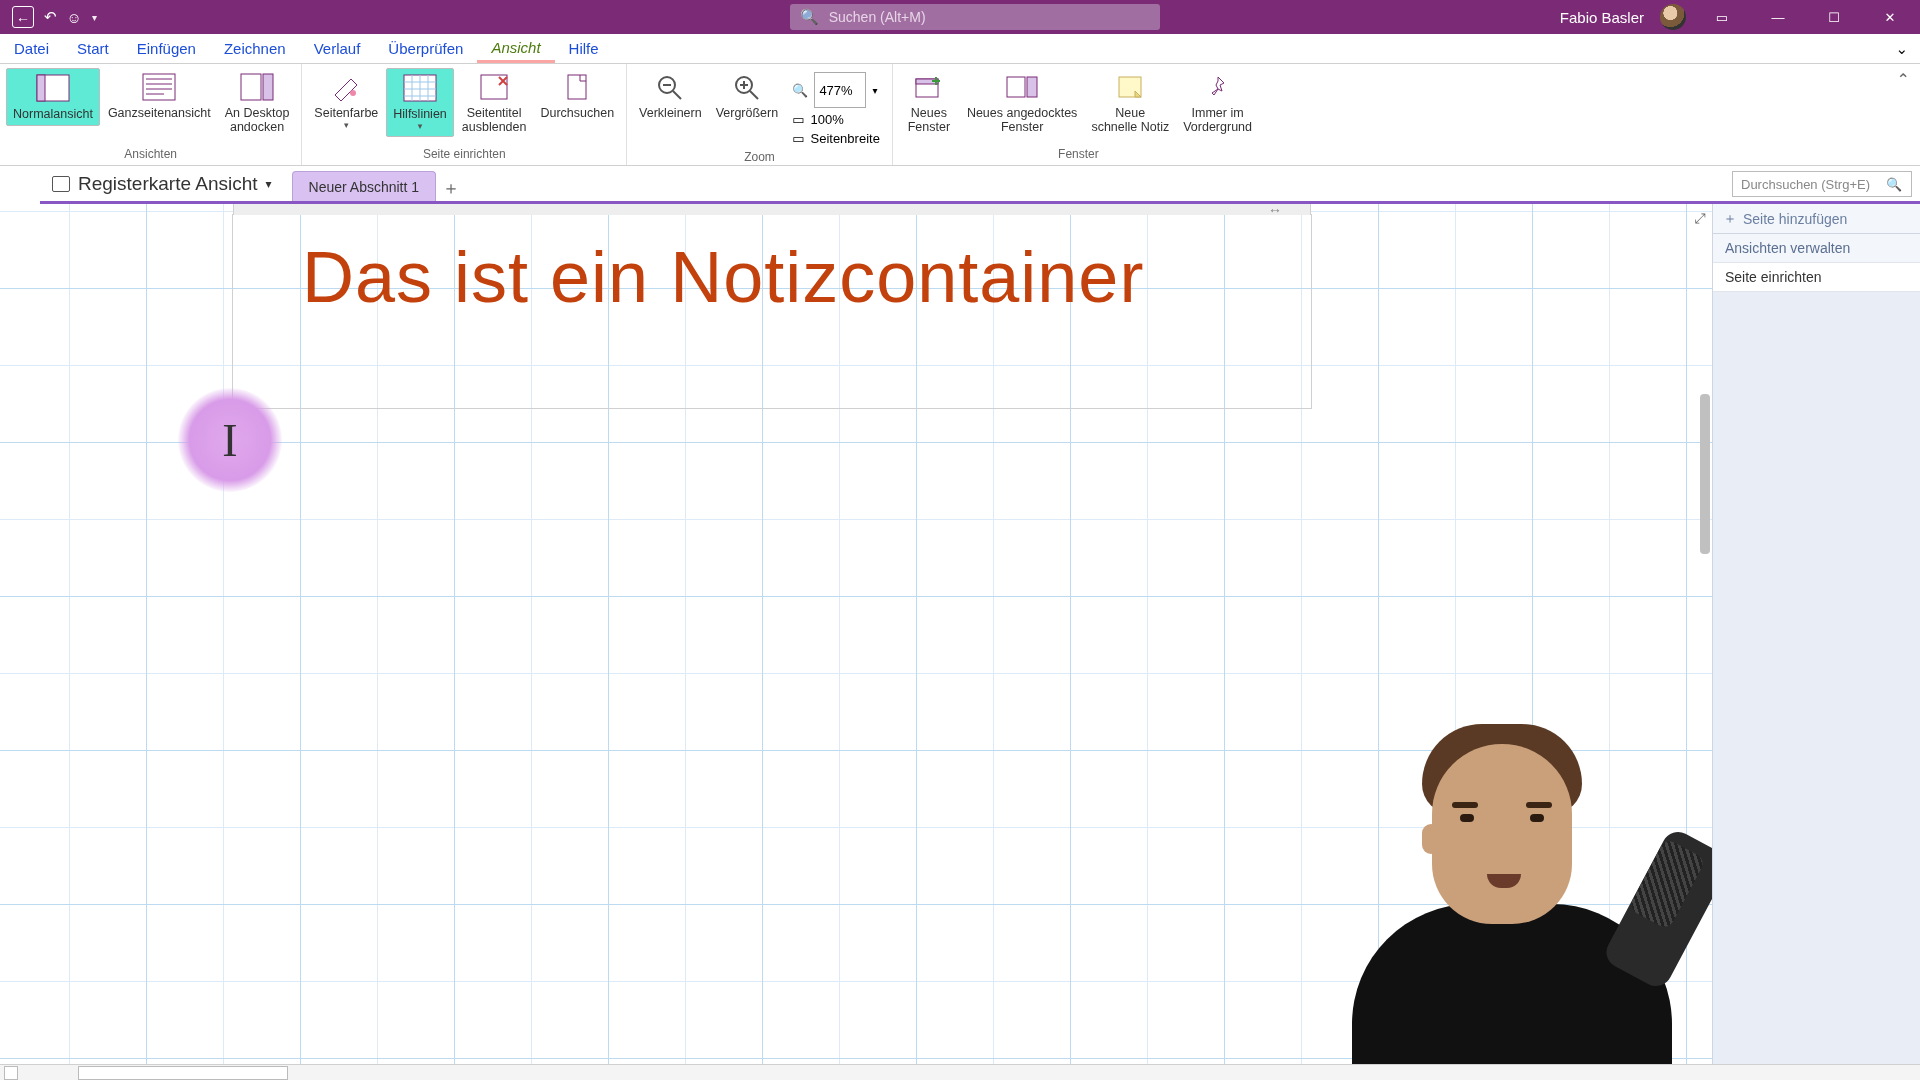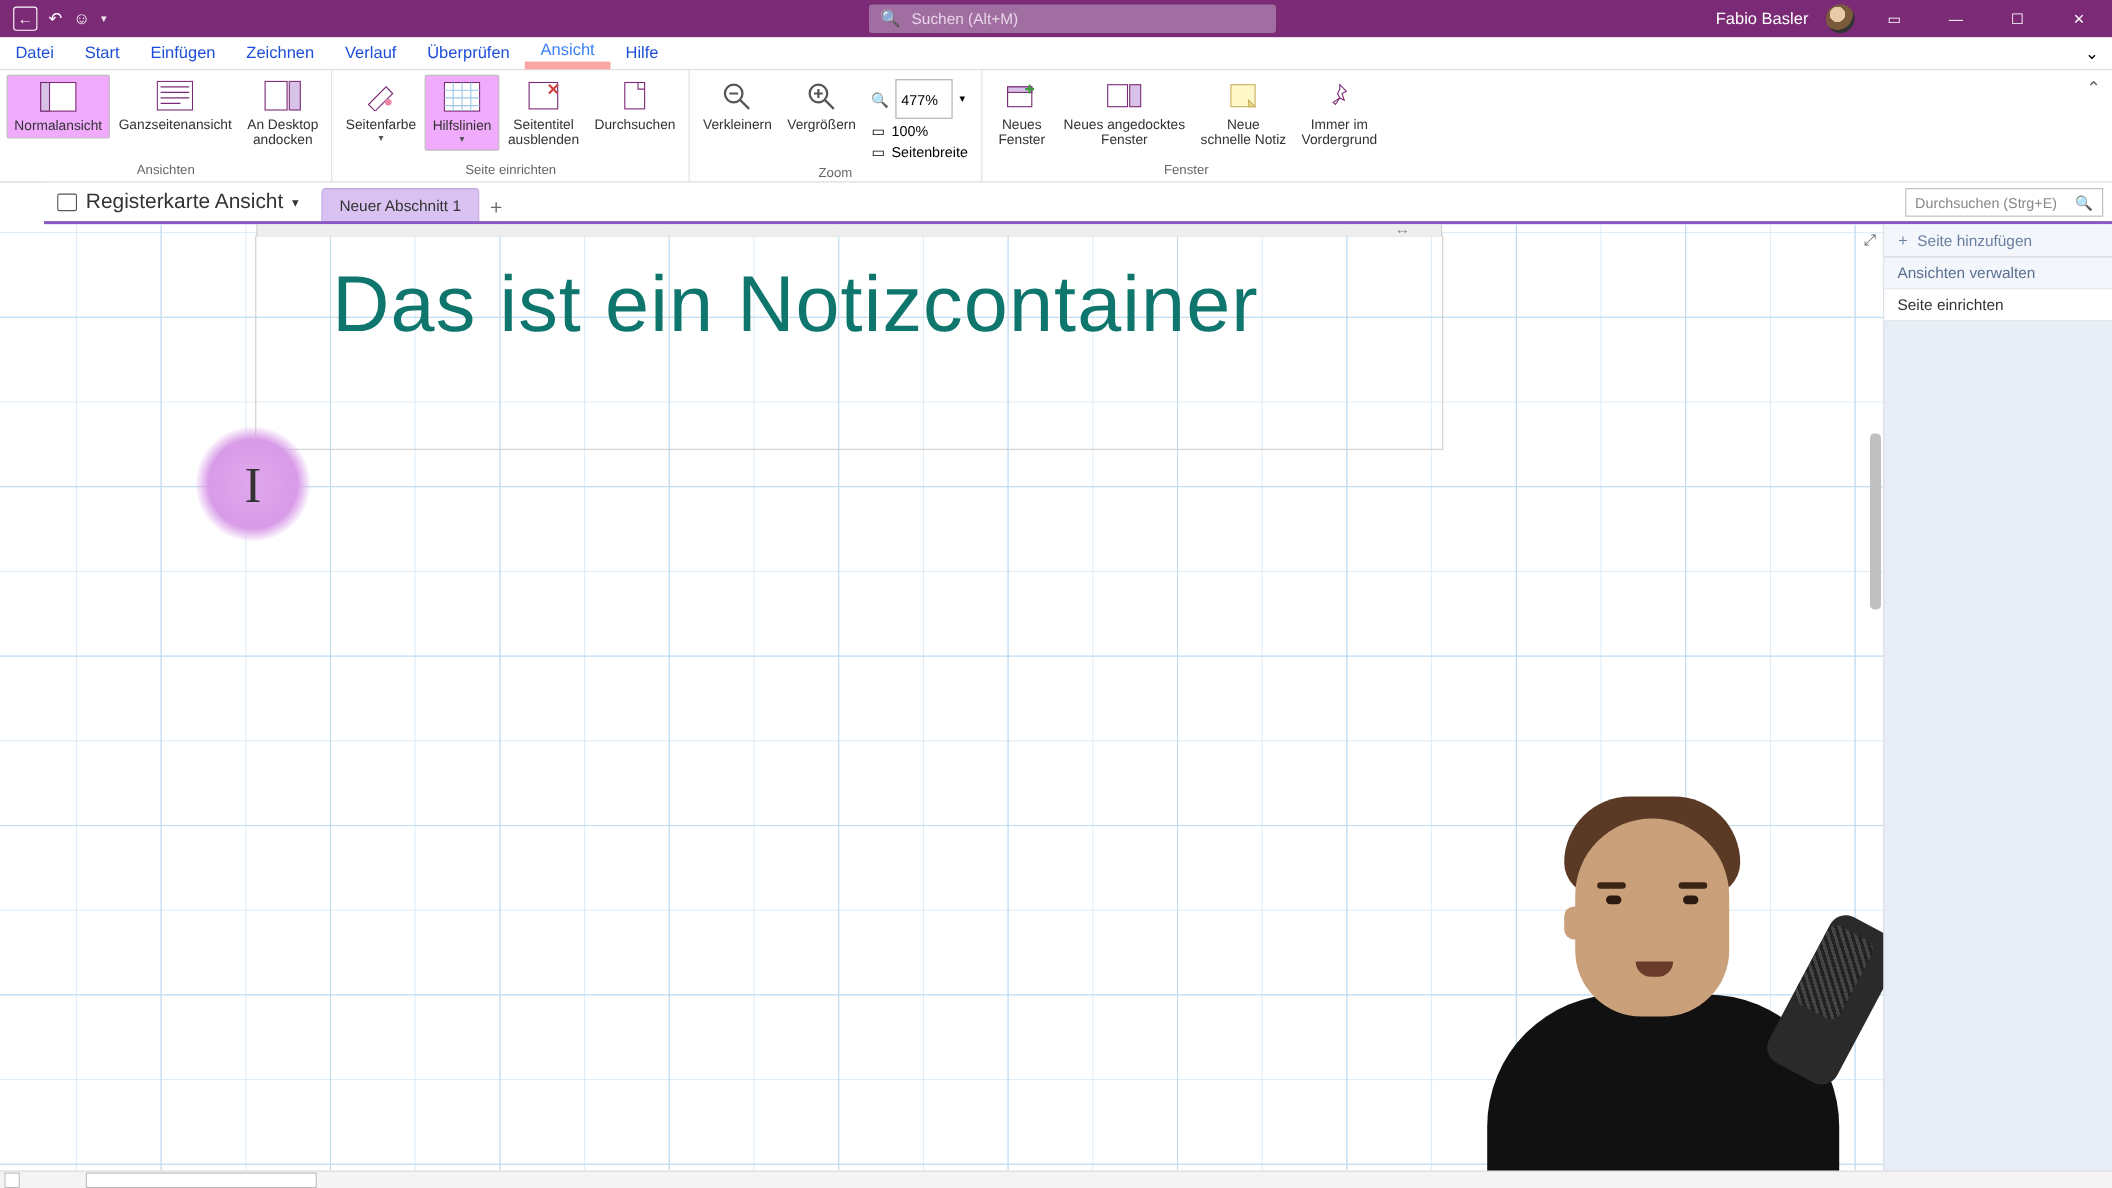--- a/index.html
+++ b/index.html
@@ -15,30 +15,30 @@
   .tb-search { position: absolute; left: 790px; width: 370px; height: 26px; background: #a06ea0; border-radius: 3px; display: flex; align-items: center; padding: 0 10px; gap: 10px; color: #fff; }
   .tb-search input { flex: 1; background: transparent; border: none; color: #fff; font-size: 14px; outline: none; }
   .tb-search input::placeholder { color: #e8d5e8; }
   .tb-right { margin-left: auto; display: flex; align-items: center; gap: 16px; padding-right: 10px; }
   .avatar { width: 26px; height: 26px; border-radius: 50%; background: radial-gradient(circle at 40% 35%, #e8c9a8 30%, #7a5a3a 31% 60%, #333 61%); }
   .winbtn { width: 40px; height: 32px; display: flex; align-items: center; justify-content: center; font-size: 13px; }
 
   
   .menubar { height: 30px; background: #fff; border-bottom: 1px solid #d0d0d0; display: flex; align-items: stretch; font-size: 15px; }
   .menu-item { padding: 0 14px; display: flex; align-items: center; color: #1d4ed8; cursor: default; }
-  .menu-item.active { color: #3b82f6; border-bottom: 7px solid #fca5a5; }
+  .menu-item.active { color: #4d7c0f; border-bottom: 3px solid #fca5a5; font-style: italic; }
   .menu-right { margin-left: auto; padding: 0 12px; display: flex; align-items: center; }
 
   
   .ribbon { height: 102px; background: #fff; border-bottom: 1px solid #d0d0d0; display: flex; }
   .rgroup { display: flex; flex-direction: column; border-right: 1px solid #e0e0e0; }
   .rgroup-body { flex: 1; display: flex; align-items: flex-start; padding: 4px 6px 0 6px; gap: 2px; }
   .rgroup-label { height: 18px; font-size: 12px; color: #666; text-align: center; padding-bottom: 2px; }
   .rbtn { display: flex; flex-direction: column; align-items: center; justify-content: flex-start; padding: 4px 6px; font-size: 12.5px; color: #333; text-align: center; line-height: 1.15; min-width: 60px; cursor: default; }
-  .rbtn.sel { background: #f0abfc; border: 1px solid #bdbdbd; border-radius: 2px; }
+  .rbtn.sel { background: #5eead4; border: 1px solid #bdbdbd; border-radius: 2px; }
   .rbtn .ico { width: 36px; height: 30px; margin-bottom: 4px; display: flex; align-items: center; justify-content: center; }
   .rbtn .ico svg { width: 34px; height: 28px; }
   .rbtn small { font-size: 9px; color: #555; }
   .zoom-stack { display: flex; flex-direction: column; gap: 4px; font-size: 13px; padding: 4px 6px; }
   .zoom-row { display: flex; align-items: center; gap: 6px; }
   .zoom-input { width: 52px; height: 36px; border: 1px solid #aaa; font-size: 13px; padding: 0 4px; }
 
   
   .nbrow { height: 38px; background: #fff; border-bottom: 3px solid #8957c4; display: flex; align-items: flex-end; position: relative; margin-left: 40px; }
   .nb-left { display: flex; align-items: center; gap: 8px; padding: 0 10px 6px 12px; font-size: 19px; color: #333; }
@@ -56,21 +56,21 @@
       linear-gradient(to right, #bcdaf0 1px, transparent 1px),
       linear-gradient(to bottom, #bcdaf0 1px, transparent 1px),
       linear-gradient(to right, #dcebf7 1px, transparent 1px),
       linear-gradient(to bottom, #dcebf7 1px, transparent 1px);
     background-size: 154px 154px, 154px 154px, 77px 77px, 77px 77px;
     background-position: -8px -70px, -8px -70px, -8px -70px, -8px -70px;
   }
   .note-container { position: absolute; left: 232px; top: 10px; width: 1080px; height: 195px; border: 1px solid #d0d0d0; background: rgba(255,255,255,0); }
   .note-header { position: absolute; top: -12px; left: 0; right: 0; height: 12px; background: #eee; border: 1px solid #d0d0d0; border-bottom: none; }
   .note-handle { position: absolute; top: -14px; right: 18px; width: 36px; height: 14px; display: flex; align-items: center; justify-content: center; gap: 4px; color: #888; font-size: 14px; }
-  .note-title { position: absolute; left: 302px; top: 32px; font-size: 72px; font-weight: 400; color: #0f766e; letter-spacing: 1px; }
+  .note-title { position: absolute; left: 302px; top: 32px; font-size: 72px; font-weight: 400; color: #c2410c; letter-spacing: 1px; }
   .highlight { position: absolute; left: 178px; top: 184px; width: 104px; height: 104px; border-radius: 50%; background: radial-gradient(circle, #e0a8ec 0%, #d89be8 55%, rgba(216,155,232,0) 72%); display: flex; align-items: center; justify-content: center; }
   .text-cursor { font-family: serif; font-size: 46px; color: #333; }
   .vscroll-nub { position: absolute; right: 2px; top: 190px; width: 10px; height: 160px; background: #c0c0c0; border-radius: 4px; }
 
   
   .rightpane { width: 208px; background: #e9eef6; border-left: 1px solid #cfd6e2; display: flex; flex-direction: column; font-size: 14px; color: #333; }
   .rp-top { height: 30px; border-bottom: 1px solid #cfd6e2; display: flex; align-items: center; padding: 0 10px; gap: 6px; color: #6a7fa0; background: #f3f6fb; position: relative; }
   .rp-top .exp { position: absolute; left: -24px; width: 22px; height: 22px; display: flex; align-items: center; justify-content: center; color: #666; }
   .rp-item { padding: 6px 12px; background: #fff; border-bottom: 1px solid #e0e5ee; }
   .rp-item.plain { background: #f3f6fb; color: #5b6f91; }

